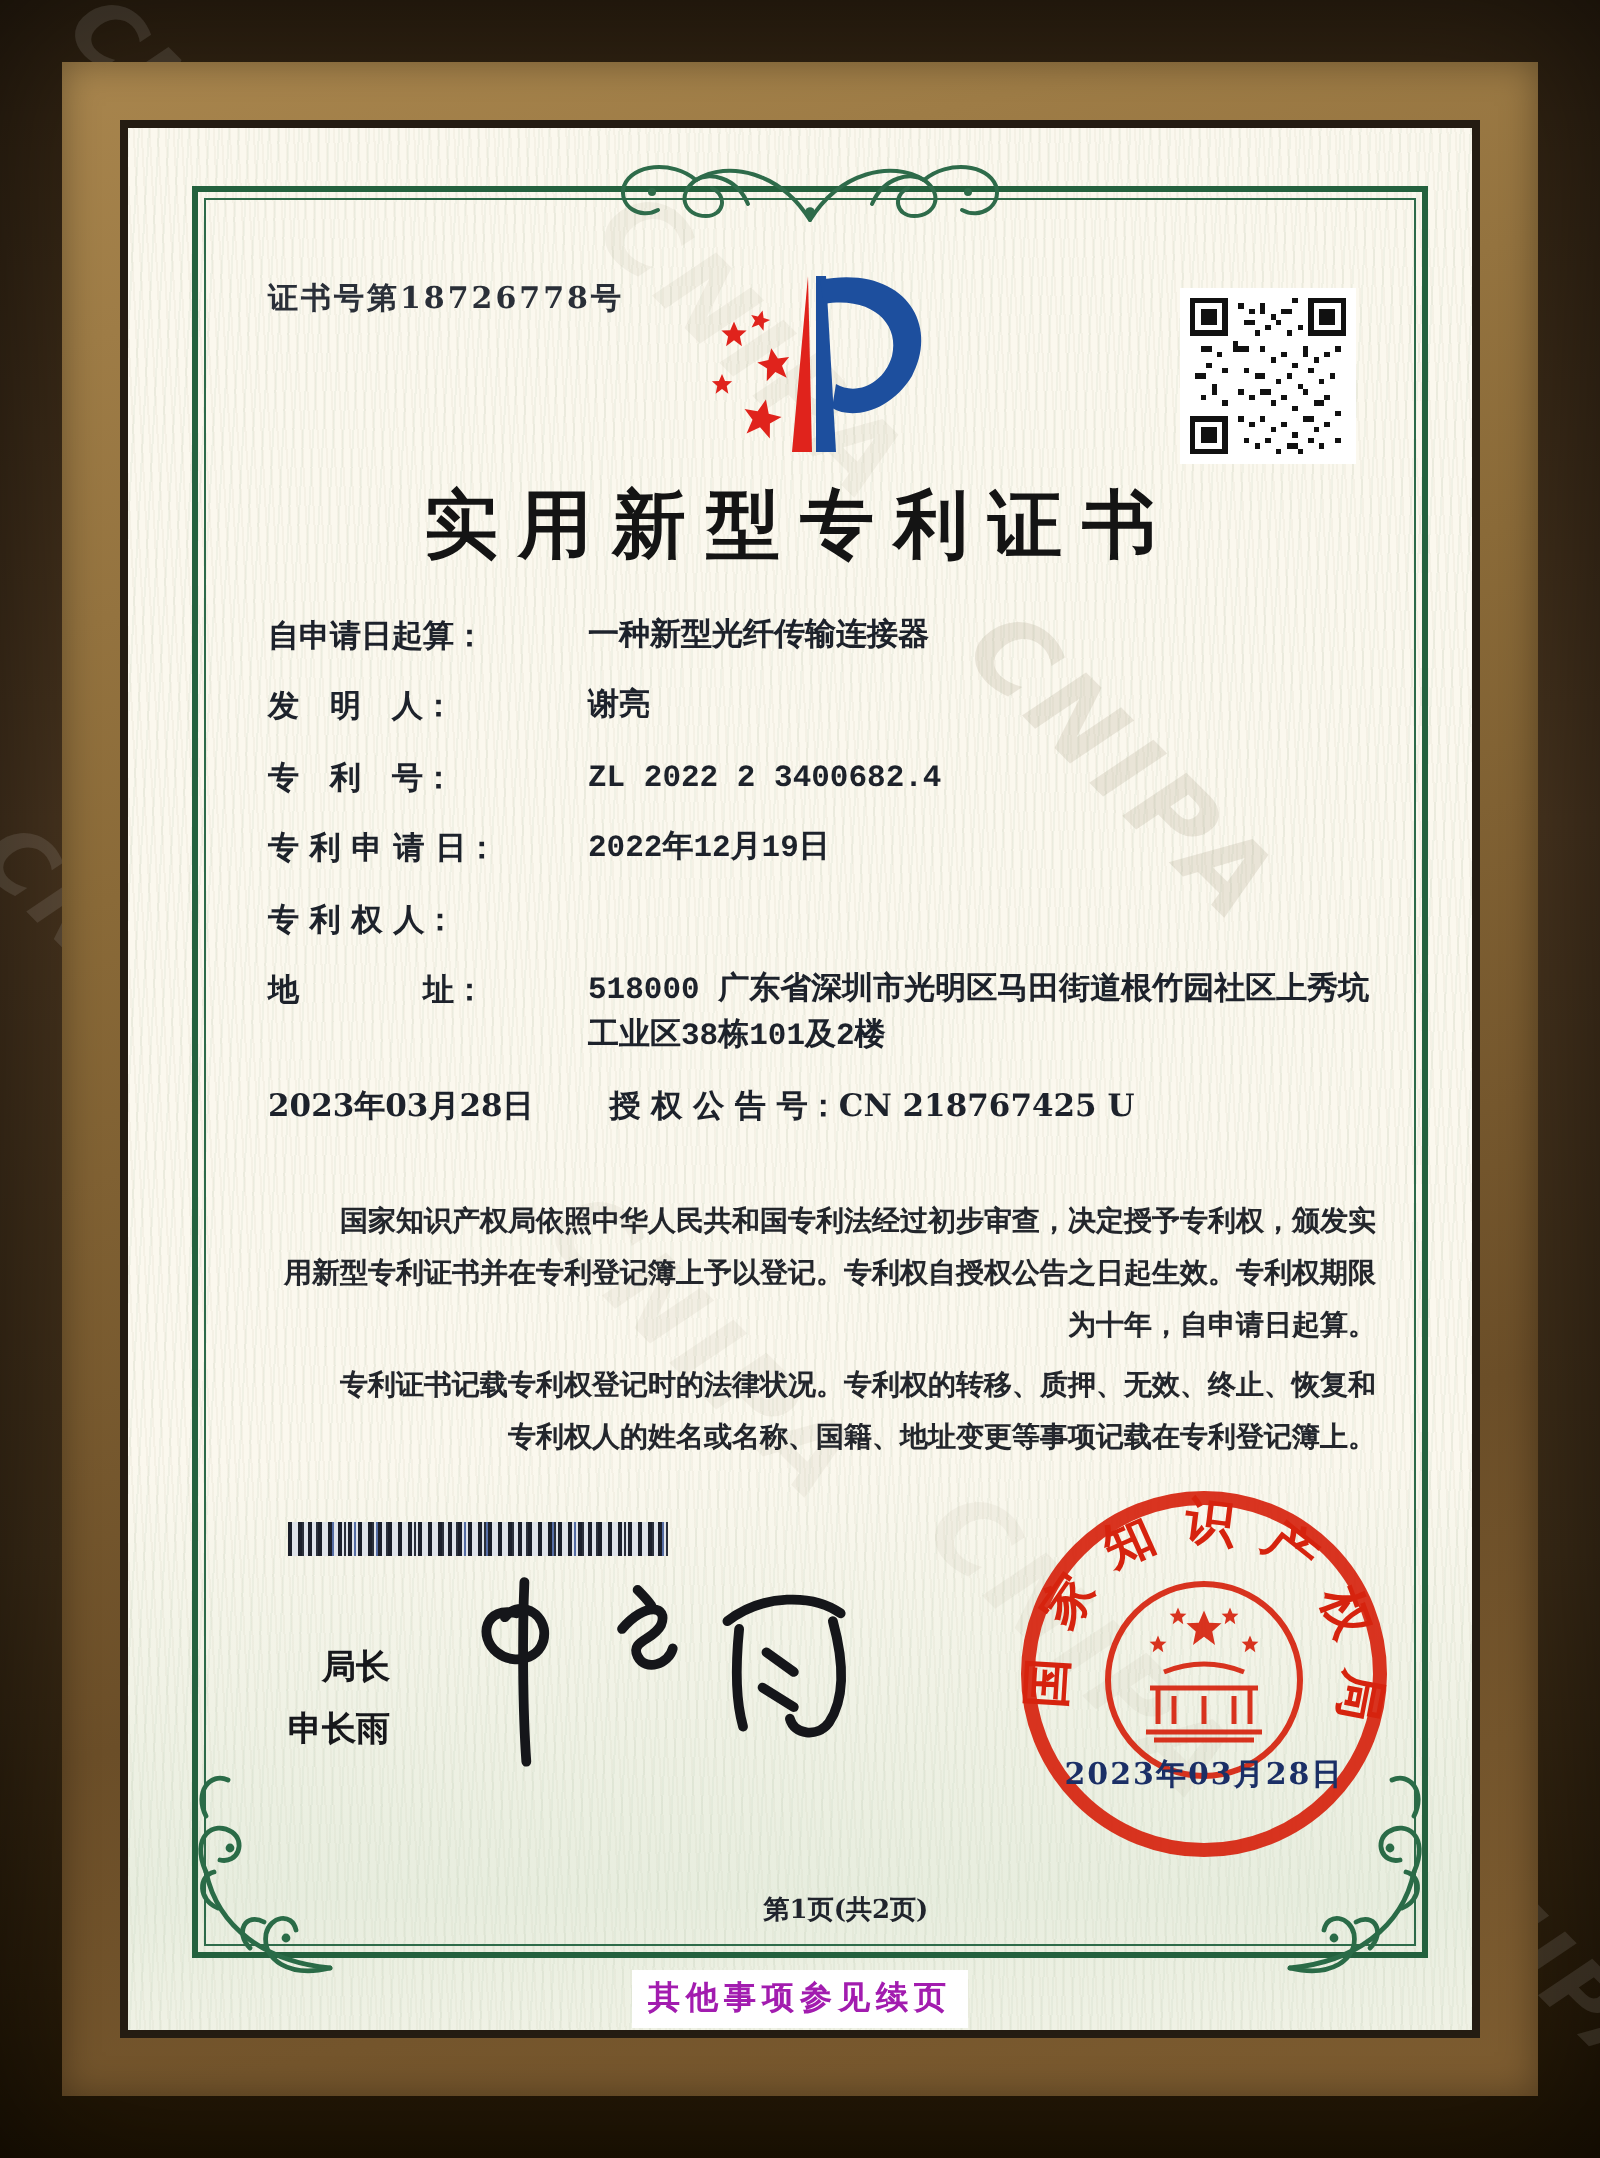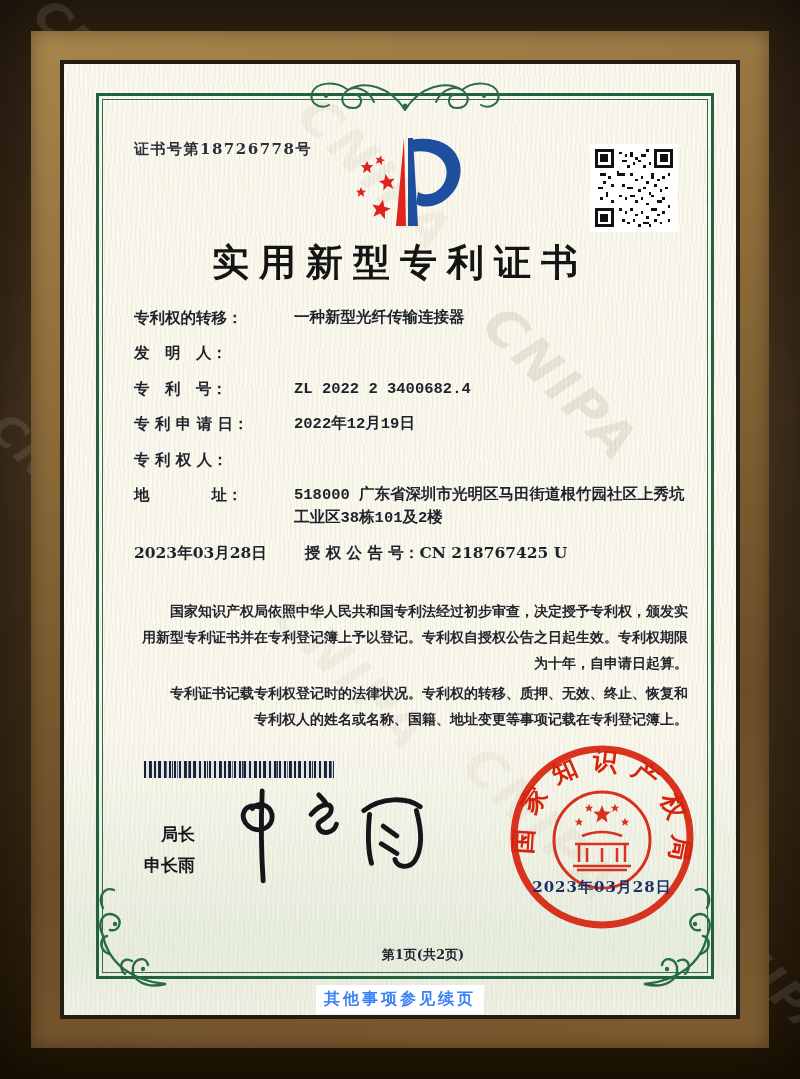--- a/index.html
+++ b/index.html
@@ -54,21 +54,21 @@
   .signature{position:absolute;left:225px;top:780px;width:205px;height:100px;}
 
   .seal{position:absolute;left:505px;top:740px;width:186px;height:186px;}
   .seal-date{position:absolute;left:505px;top:874px;width:186px;text-align:center;
     font-size:15px;font-weight:bold;color:#1b2f66;letter-spacing:1px;}
 
   .page-num{position:absolute;left:0;top:942px;width:100%;text-align:center;
     font-size:13px;font-weight:bold;color:#20242c;margin-left:23px;}
   .footer-note{position:absolute;left:0;top:981px;width:100%;text-align:center;}
   .footer-note span{display:inline-block;background:#ffffff;padding:4px 8px;
-    font-size:16px;font-weight:bold;color:#3b82f6;letter-spacing:3px;}
+    font-size:16px;font-weight:bold;color:#a21caf;letter-spacing:3px;}
 
   .ornament-top{position:absolute;left:50%;top:-20px;transform:translateX(-50%);width:230px;height:42px;}
   .corner{position:absolute;width:86px;height:122px;}
   .corner.bl{left:-12px;bottom:-14px;}
   .corner.br{right:-12px;bottom:-14px;transform:scaleX(-1);}
 </style>
 </head>
 <body>
 
 <div class="stage">
@@ -154,25 +154,26 @@
         <path d="M22,0h7v7h-7z M23,1v5h5v-5z M24,2h3v3h-3z" fill-rule="evenodd"></path>
         <path d="M0,22h7v7h-7z M1,23v5h5v-5z M2,24h3v3h-3z" fill-rule="evenodd"></path>
         <path d="M9 1h1v1H9z M11 2h1v1h-1z M13 1h1v2h-1z M15 3h1v1h-1z M17 2h2v1h-2z M19 0h1v1h-1z M10 4h2v1h-2z M14 5h1v1h-1z M16 4h1v1h-1z M12 6h1v1h-1z M18 6h1v1h-1z M20 5h1v1h-1z M8 8h1v2H8z M2 9h2v1H2z M5 10h1v1H5z M3 12h1v1H3z M1 14h2v1H1z M6 13h1v1H6z M4 16h1v2H4z M2 18h1v1H2z M6 19h1v1H6z M9 9h2v1H9z M13 9h1v1h-1z M15 11h1v1h-1z M17 10h1v1h-1z M19 12h1v1h-1z M21 9h1v2h-1z M23 11h1v1h-1z M25 10h1v1h-1z M27 9h1v1h-1z M10 13h1v1h-1z M12 14h2v1h-2z M16 15h1v1h-1z M18 14h1v1h-1z M20 16h1v1h-1z M22 13h1v1h-1z M24 15h1v1h-1z M26 14h1v1h-1z M9 17h1v1H9z M11 18h1v1h-1z M13 17h2v1h-2z M15 19h1v1h-1z M17 18h1v1h-1z M19 20h1v1h-1z M21 17h1v1h-1z M23 19h2v1h-2z M25 18h1v1h-1z M27 21h1v1h-1z M9 22h1v1H9z M11 23h1v1h-1z M13 22h1v1h-1z M15 24h1v1h-1z M17 23h1v1h-1z M19 25h1v1h-1z M21 22h2v1h-2z M23 24h1v1h-1z M25 23h1v1h-1z M27 26h1v1h-1z M10 26h1v1h-1z M12 27h1v1h-1z M14 26h1v1h-1z M16 28h1v1h-1z M18 27h2v1h-2z M22 26h1v1h-1z M24 27h1v1h-1z M20 28h1v1h-1z"></path>
       </g>
     </svg>
 
     <div class="title" style="top:174px;">实用新型专利证书</div>
 
     <div class="fields" style="left:70px;top:243px;">
       <div class="field-row">
-        <span class="f-label">专利权的转移：</span>
+        <span class="f-label">自申请日起算：</span>
         <span class="f-value">一种新型光纤传输连接器</span>
       </div>
       <div class="field-row">
         <span class="f-label">发　明　人：</span>
+        <span class="f-value">谢亮</span>
       </div>
       <div class="field-row">
         <span class="f-label">专　利　号：</span>
         <span class="f-value">ZL 2022 2 3400682.4</span>
       </div>
       <div class="field-row">
         <span class="f-label">专 利 申 请 日：</span>
         <span class="f-value">2022年12月19日</span>
       </div>
       <div class="field-row">

